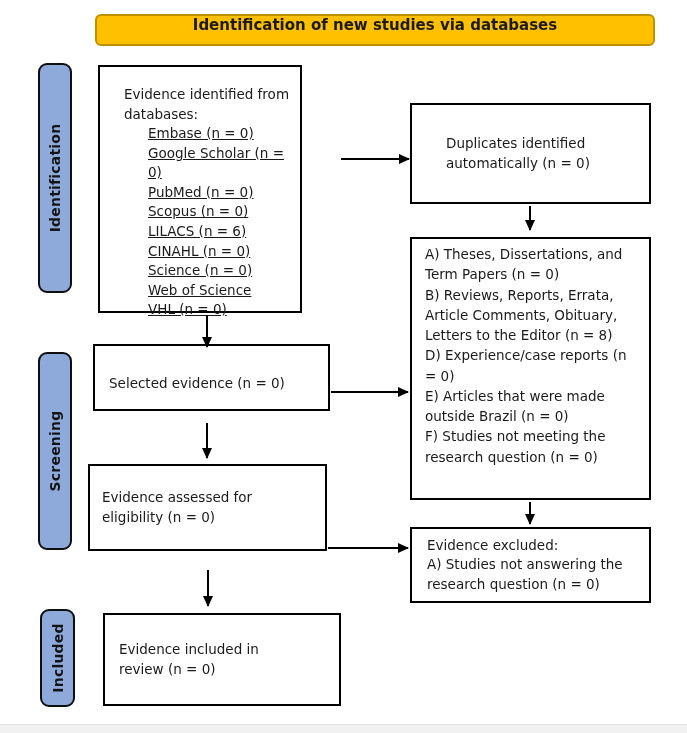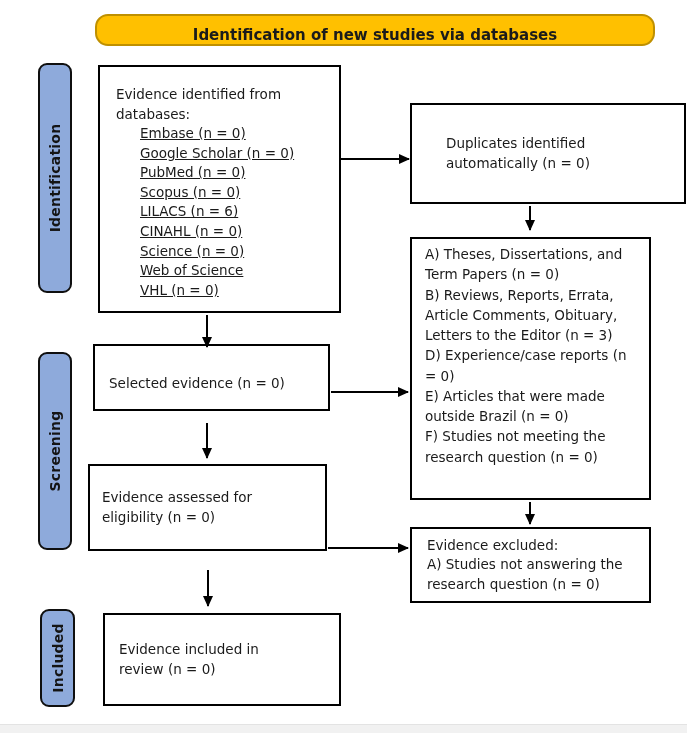--- a/index.html
+++ b/index.html
@@ -8,22 +8,22 @@
     width:687px;height:733px;
     background:#ffffff;
     font-family:"DejaVu Sans","Liberation Sans",sans-serif;
     color:var(--text,#1a1a1a);
     overflow:hidden;
   }
   .banner{
     position:absolute;left:95px;top:14px;width:560px;height:32px;
     background:var(--banner-fill,#FFC000);
     border:2px solid var(--banner-border,#BF9000);
-    border-radius:13px;
-    display:flex;align-items:flex-end;justify-content:center;
+    border-radius:6px;
+    display:flex;align-items:flex-start;justify-content:center;
     box-sizing:border-box;
   }
   .banner span{font-size:15px;font-weight:bold;color:#1b1b1b;}
   .ribbon{
     position:absolute;
     background:var(--ribbon-fill,#8EAADB);
     border:2.5px solid #0f0f0f;
     border-radius:9px;
     display:flex;align-items:center;justify-content:center;
     box-sizing:border-box;
@@ -80,40 +80,40 @@
   <div class="ribbon" style="left:38px;top:63px;width:34px;height:230px;">
     <span>Identification</span>
   </div>
   <div class="ribbon" style="left:38px;top:352px;width:34px;height:198px;">
     <span>Screening</span>
   </div>
   <div class="ribbon" style="left:40px;top:609px;width:35px;height:98px;">
     <span>Included</span>
   </div>
 
-  <div class="box" style="left:98px;top:65px;width:243px;height:248px;padding:18px 10px 0 16px;">
+  <div class="box" style="left:98px;top:65px;width:204px;height:248px;padding:18px 10px 0 24px;">
     <div>Evidence identified from databases:</div>
     <div class="indent">Embase (n = 0)</div>
     <div class="indent">Google Scholar (n = 0)</div>
     <div class="indent">PubMed (n = 0)</div>
     <div class="indent">Scopus (n = 0)</div>
     <div class="indent">LILACS (n = 6)</div>
     <div class="indent">CINAHL (n = 0)</div>
     <div class="indent">Science (n = 0)</div>
     <div class="indent">Web of Science</div>
     <div class="indent">VHL (n = 0)</div>
   </div>
 
-  <div class="box center" style="left:410px;top:103px;width:276px;height:101px;padding:0 10px 0 34px;">
+  <div class="box center" style="left:410px;top:103px;width:241px;height:101px;padding:0 10px 0 34px;">
     <div>Duplicates identified automatically (n = 0)</div>
   </div>
 
   <div class="box" style="left:410px;top:237px;width:241px;height:263px;padding:5px 8px 0 13px;line-height:1.5;">
     <div>A) Theses, Dissertations, and Term Papers (n = 0)</div>
-    <div>B) Reviews, Reports, Errata, Article Comments, Obituary, Letters to the Editor (n = 3)</div>
+    <div>B) Reviews, Reports, Errata, Article Comments, Obituary, Letters to the Editor (n = 8)</div>
     <div>D) Experience/case reports (n = 0)</div>
     <div>E) Articles that were made outside Brazil (n = 0)</div>
     <div>F) Studies not meeting the research question (n = 0)</div>
   </div>
 
   <div class="box center" style="left:93px;top:344px;width:237px;height:67px;padding:12px 8px 0 14px;">
     <div>Selected evidence (n = 0)</div>
   </div>
 
   <div class="box center" style="left:88px;top:464px;width:239px;height:87px;padding:0 60px 0 12px;">

